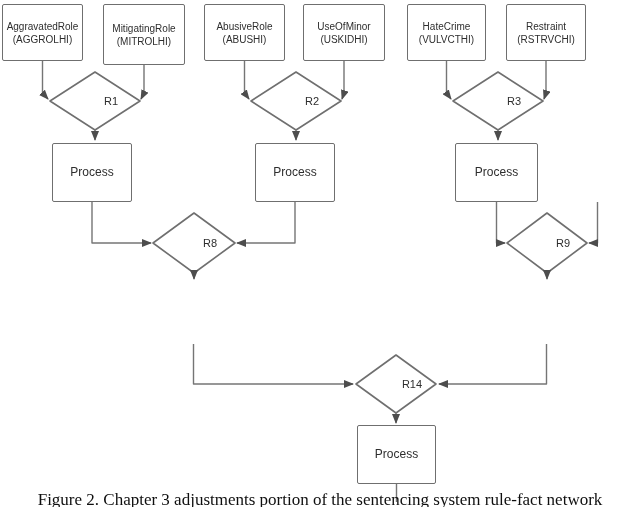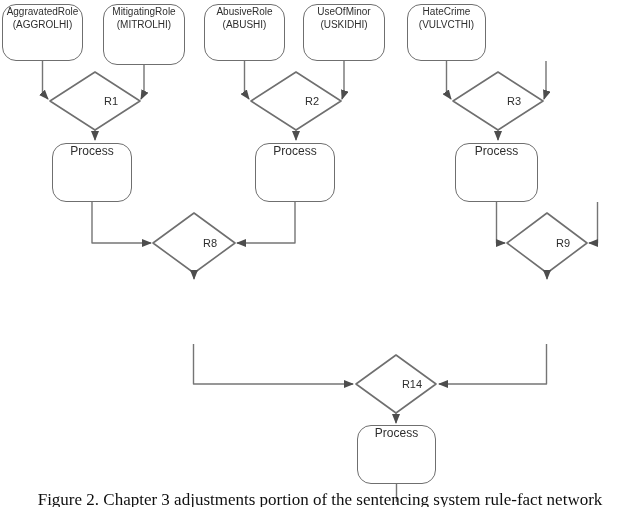--- a/index.html
+++ b/index.html
@@ -27,25 +27,25 @@
     stroke: #6f6f6f;
     stroke-width: 1.6;
     stroke-linejoin: round;
   }
   .arrowhead { fill: #4d4d4d; }
   .node {
     position: absolute;
     box-sizing: border-box;
     background: #ffffff;
     border: 1.6px solid #6f6f6f;
-    border-radius: 14px;
+    border-radius: 2px;
     display: flex;
     flex-direction: column;
     align-items: center;
-    justify-content: flex-start;
+    justify-content: center;
     text-align: center;
     color: #2e2e2e;
     font-size: 10px;
     line-height: 1.3;
   }
   .node.process { font-size: 12px; }
   .rule-label {
     position: absolute;
     transform: translate(-50%, -50%);
     font-size: 11px;
@@ -123,20 +123,24 @@
     <div>(ABUSHI)</div>
   </div>
   <div class="node" style="left:303px;top:4px;width:82px;height:57px">
     <div>UseOfMinor</div>
     <div>(USKIDHI)</div>
   </div>
   <div class="node" style="left:407px;top:4px;width:79px;height:57px">
     <div>HateCrime</div>
     <div>(VULVCTHI)</div>
   </div>
+  <div class="node" style="left:506px;top:4px;width:80px;height:57px">
+    <div>Restraint</div>
+    <div>(RSTRVCHI)</div>
+  </div>
 
   <div class="node process" style="left:52px;top:143px;width:80px;height:59px">
     <div>Process</div>
   </div>
   <div class="node process" style="left:255px;top:143px;width:80px;height:59px">
     <div>Process</div>
   </div>
   <div class="node process" style="left:455px;top:143px;width:83px;height:59px">
     <div>Process</div>
   </div>

